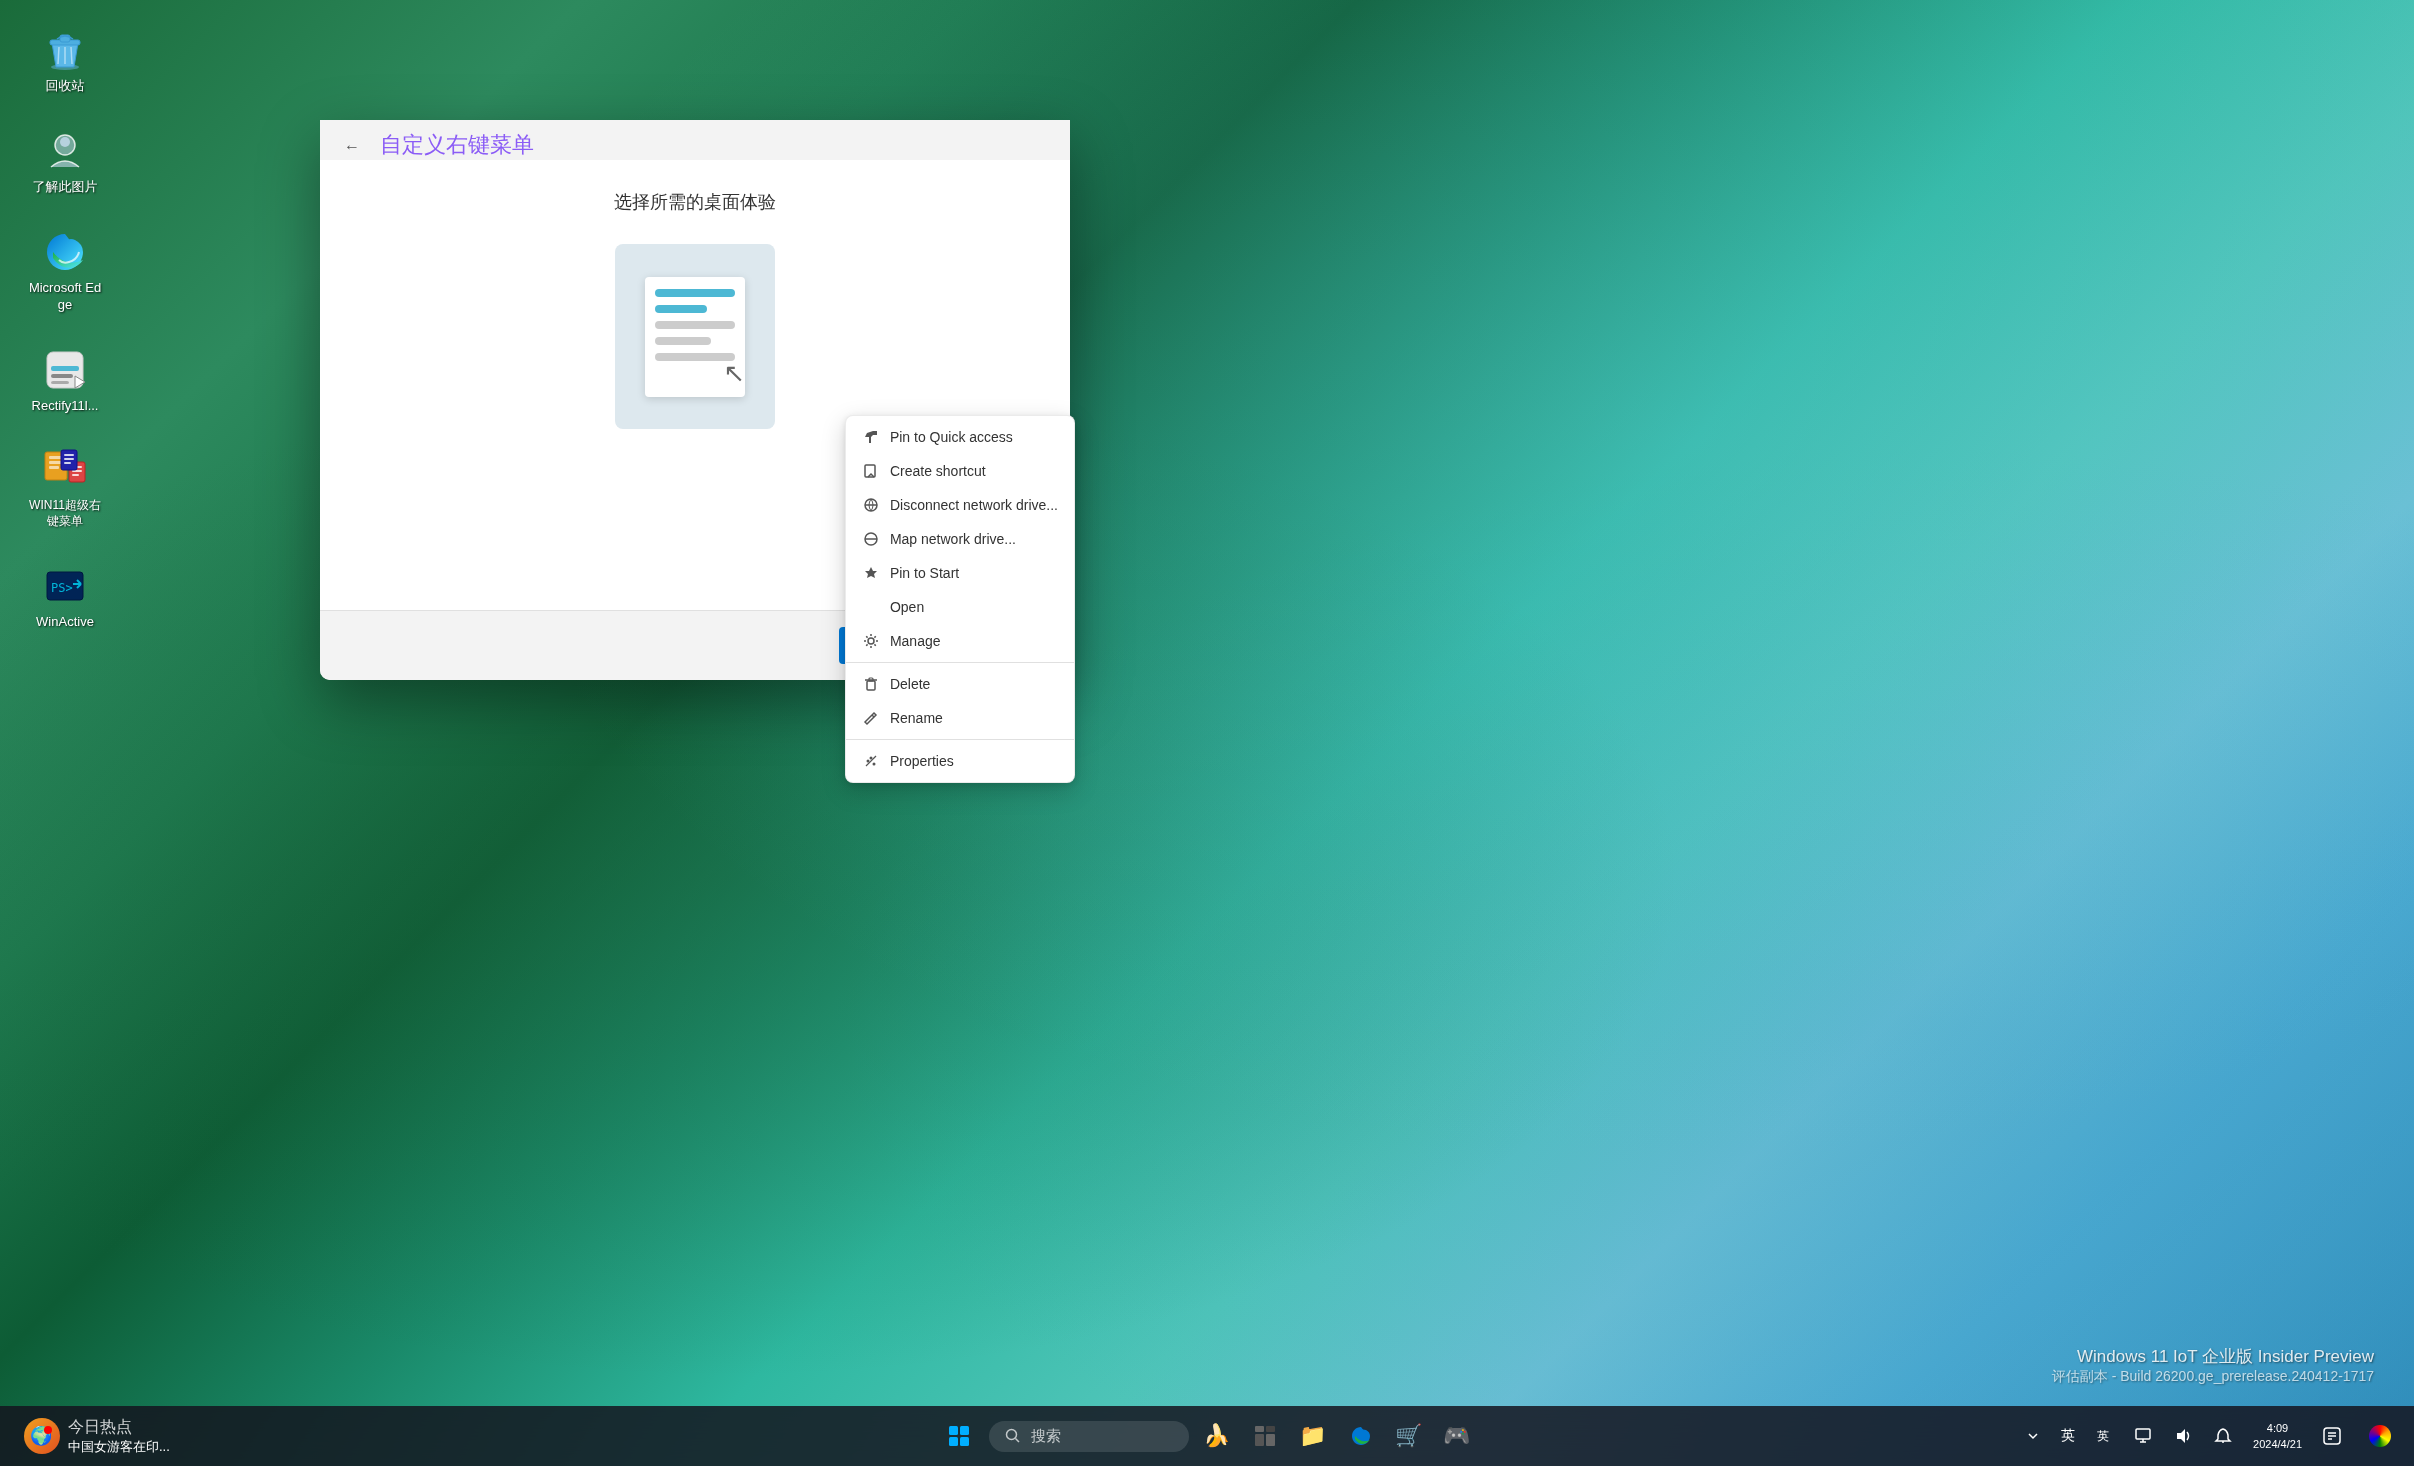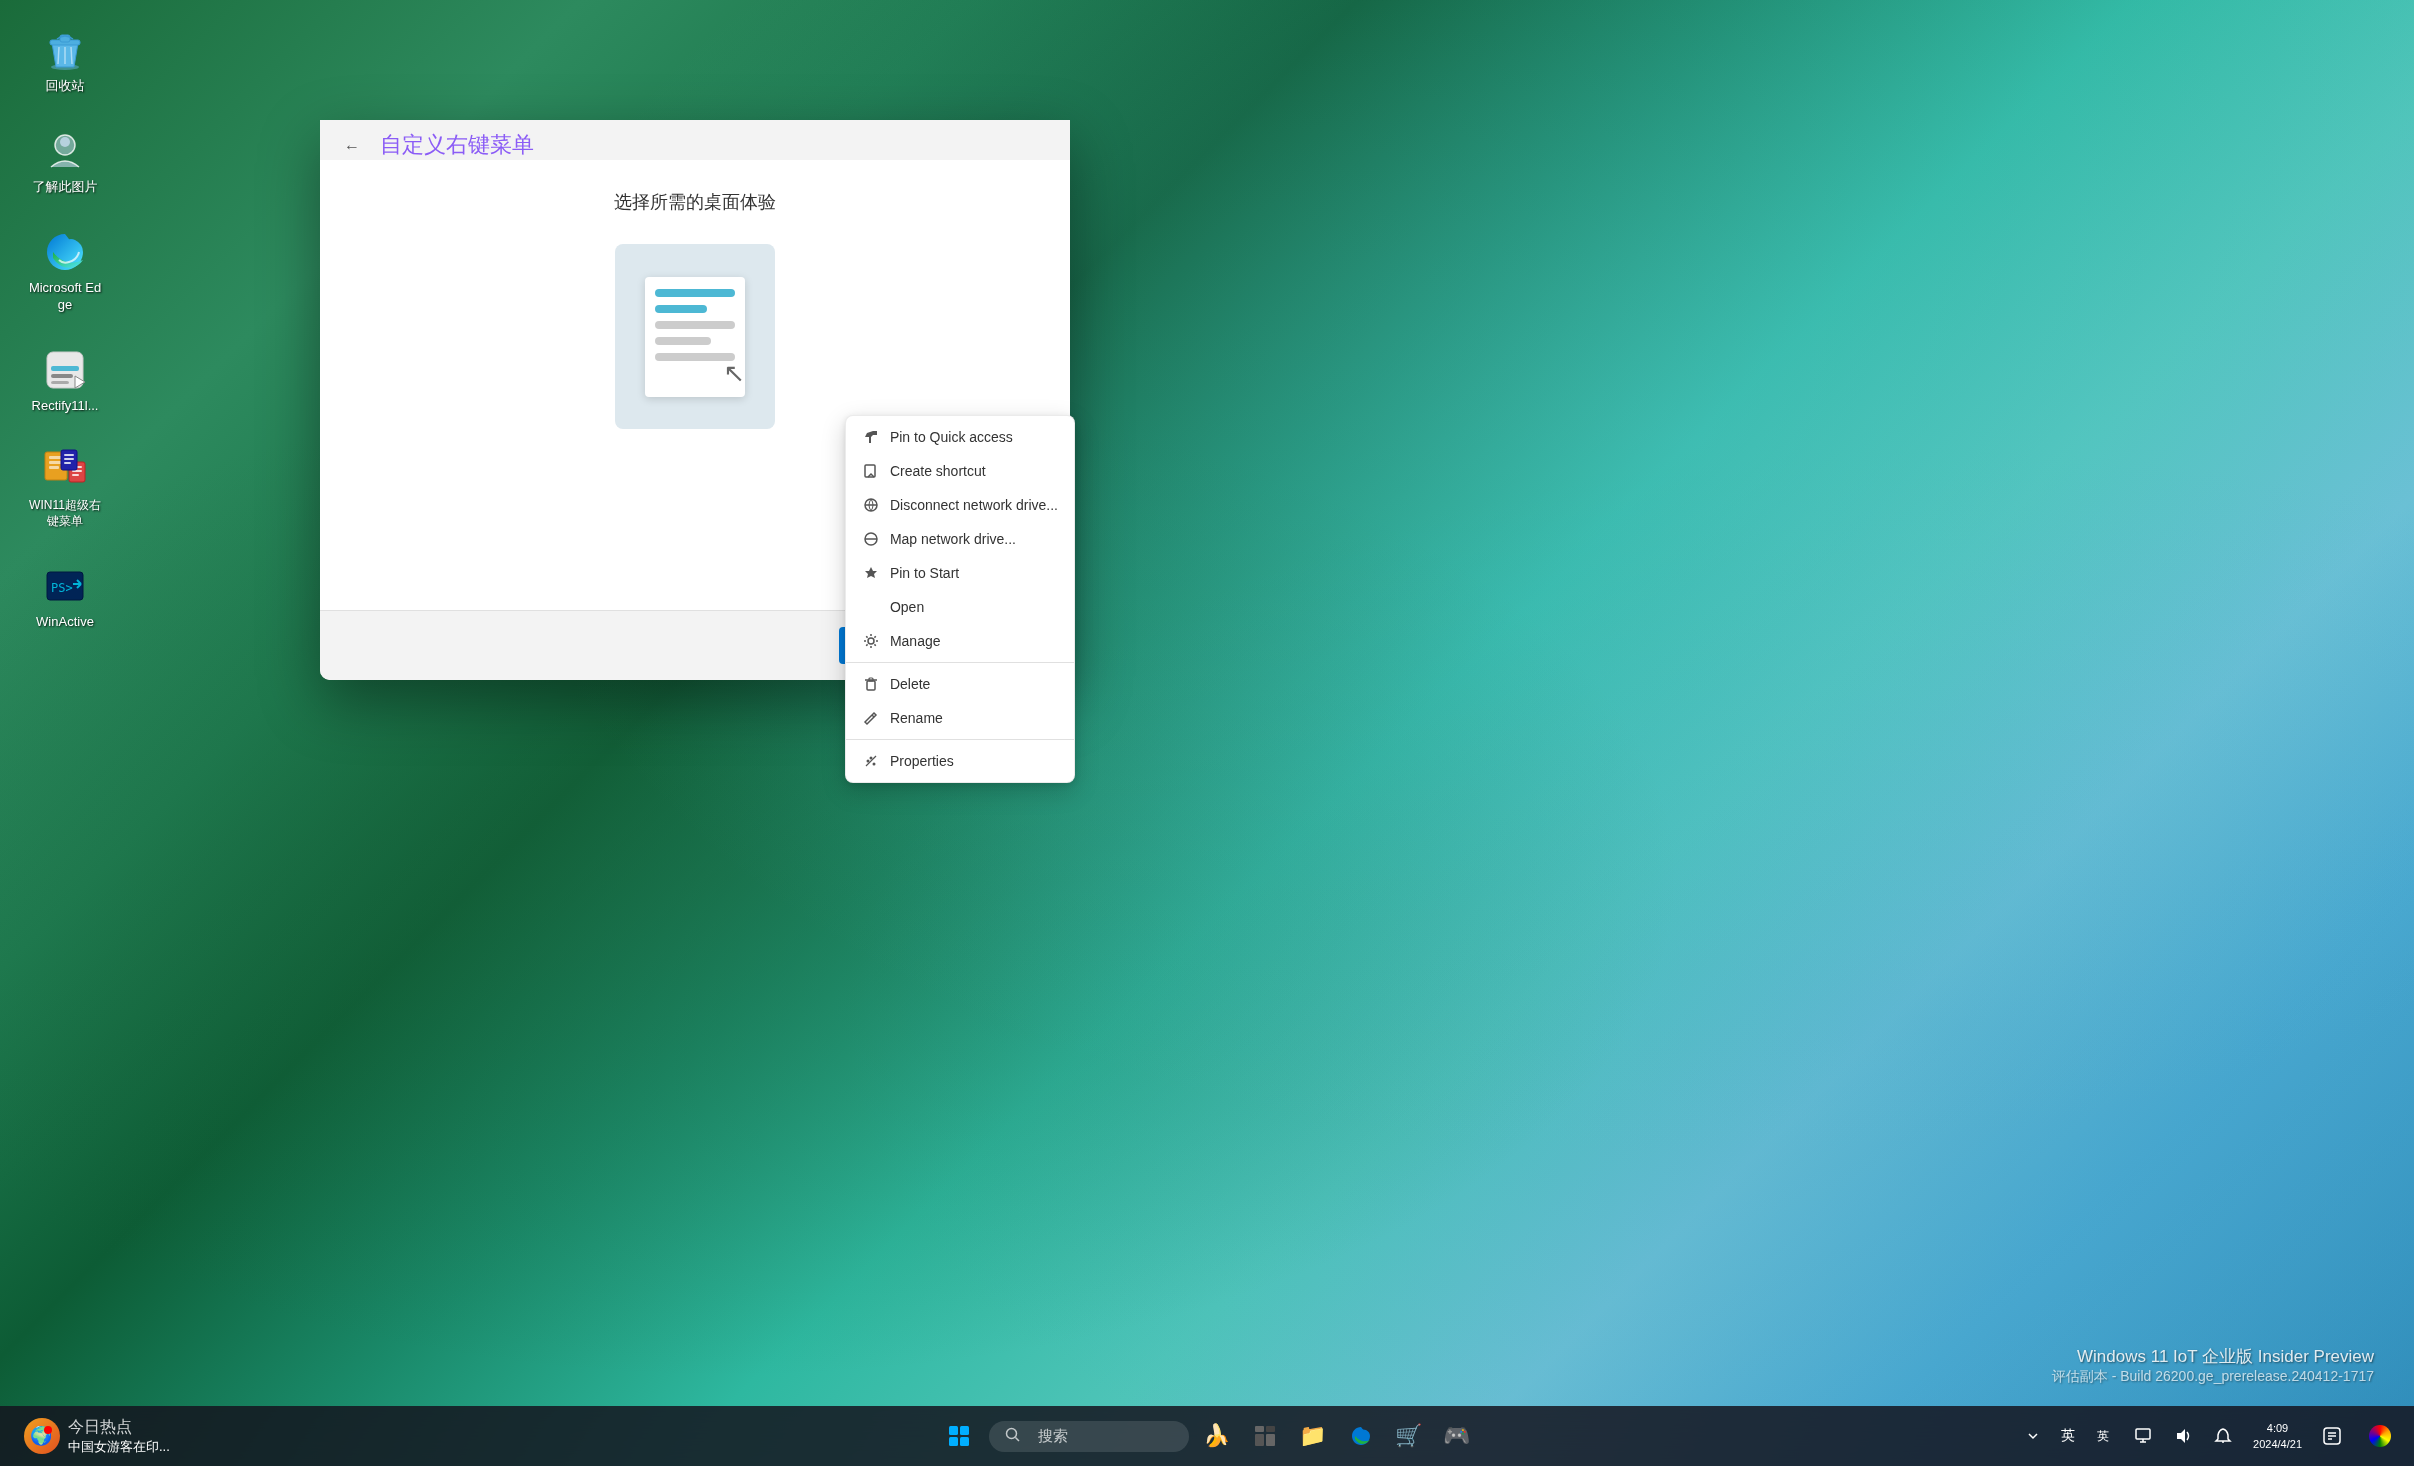--- a/index.html
+++ b/index.html
@@ -127,25 +127,25 @@
       justify-content: center;
       width: 44px;
       height: 44px;
       border-radius: 6px;
       cursor: pointer;
       color: white;
     }
 
     .search-bar {
       display: flex;
-      align-items: flex-start;
+      align-items: center;
       background: rgba(255,255,255,0.12);
       border-radius: 24px;
       padding: 6px 16px;
-      gap: 17px;
+      gap: 10px;
       cursor: pointer;
       min-width: 200px;
     }
 
     .search-bar span {
       color: rgba(255,255,255,0.7);
       font-size: 15px;
     }
 
     .taskbar-icon {

